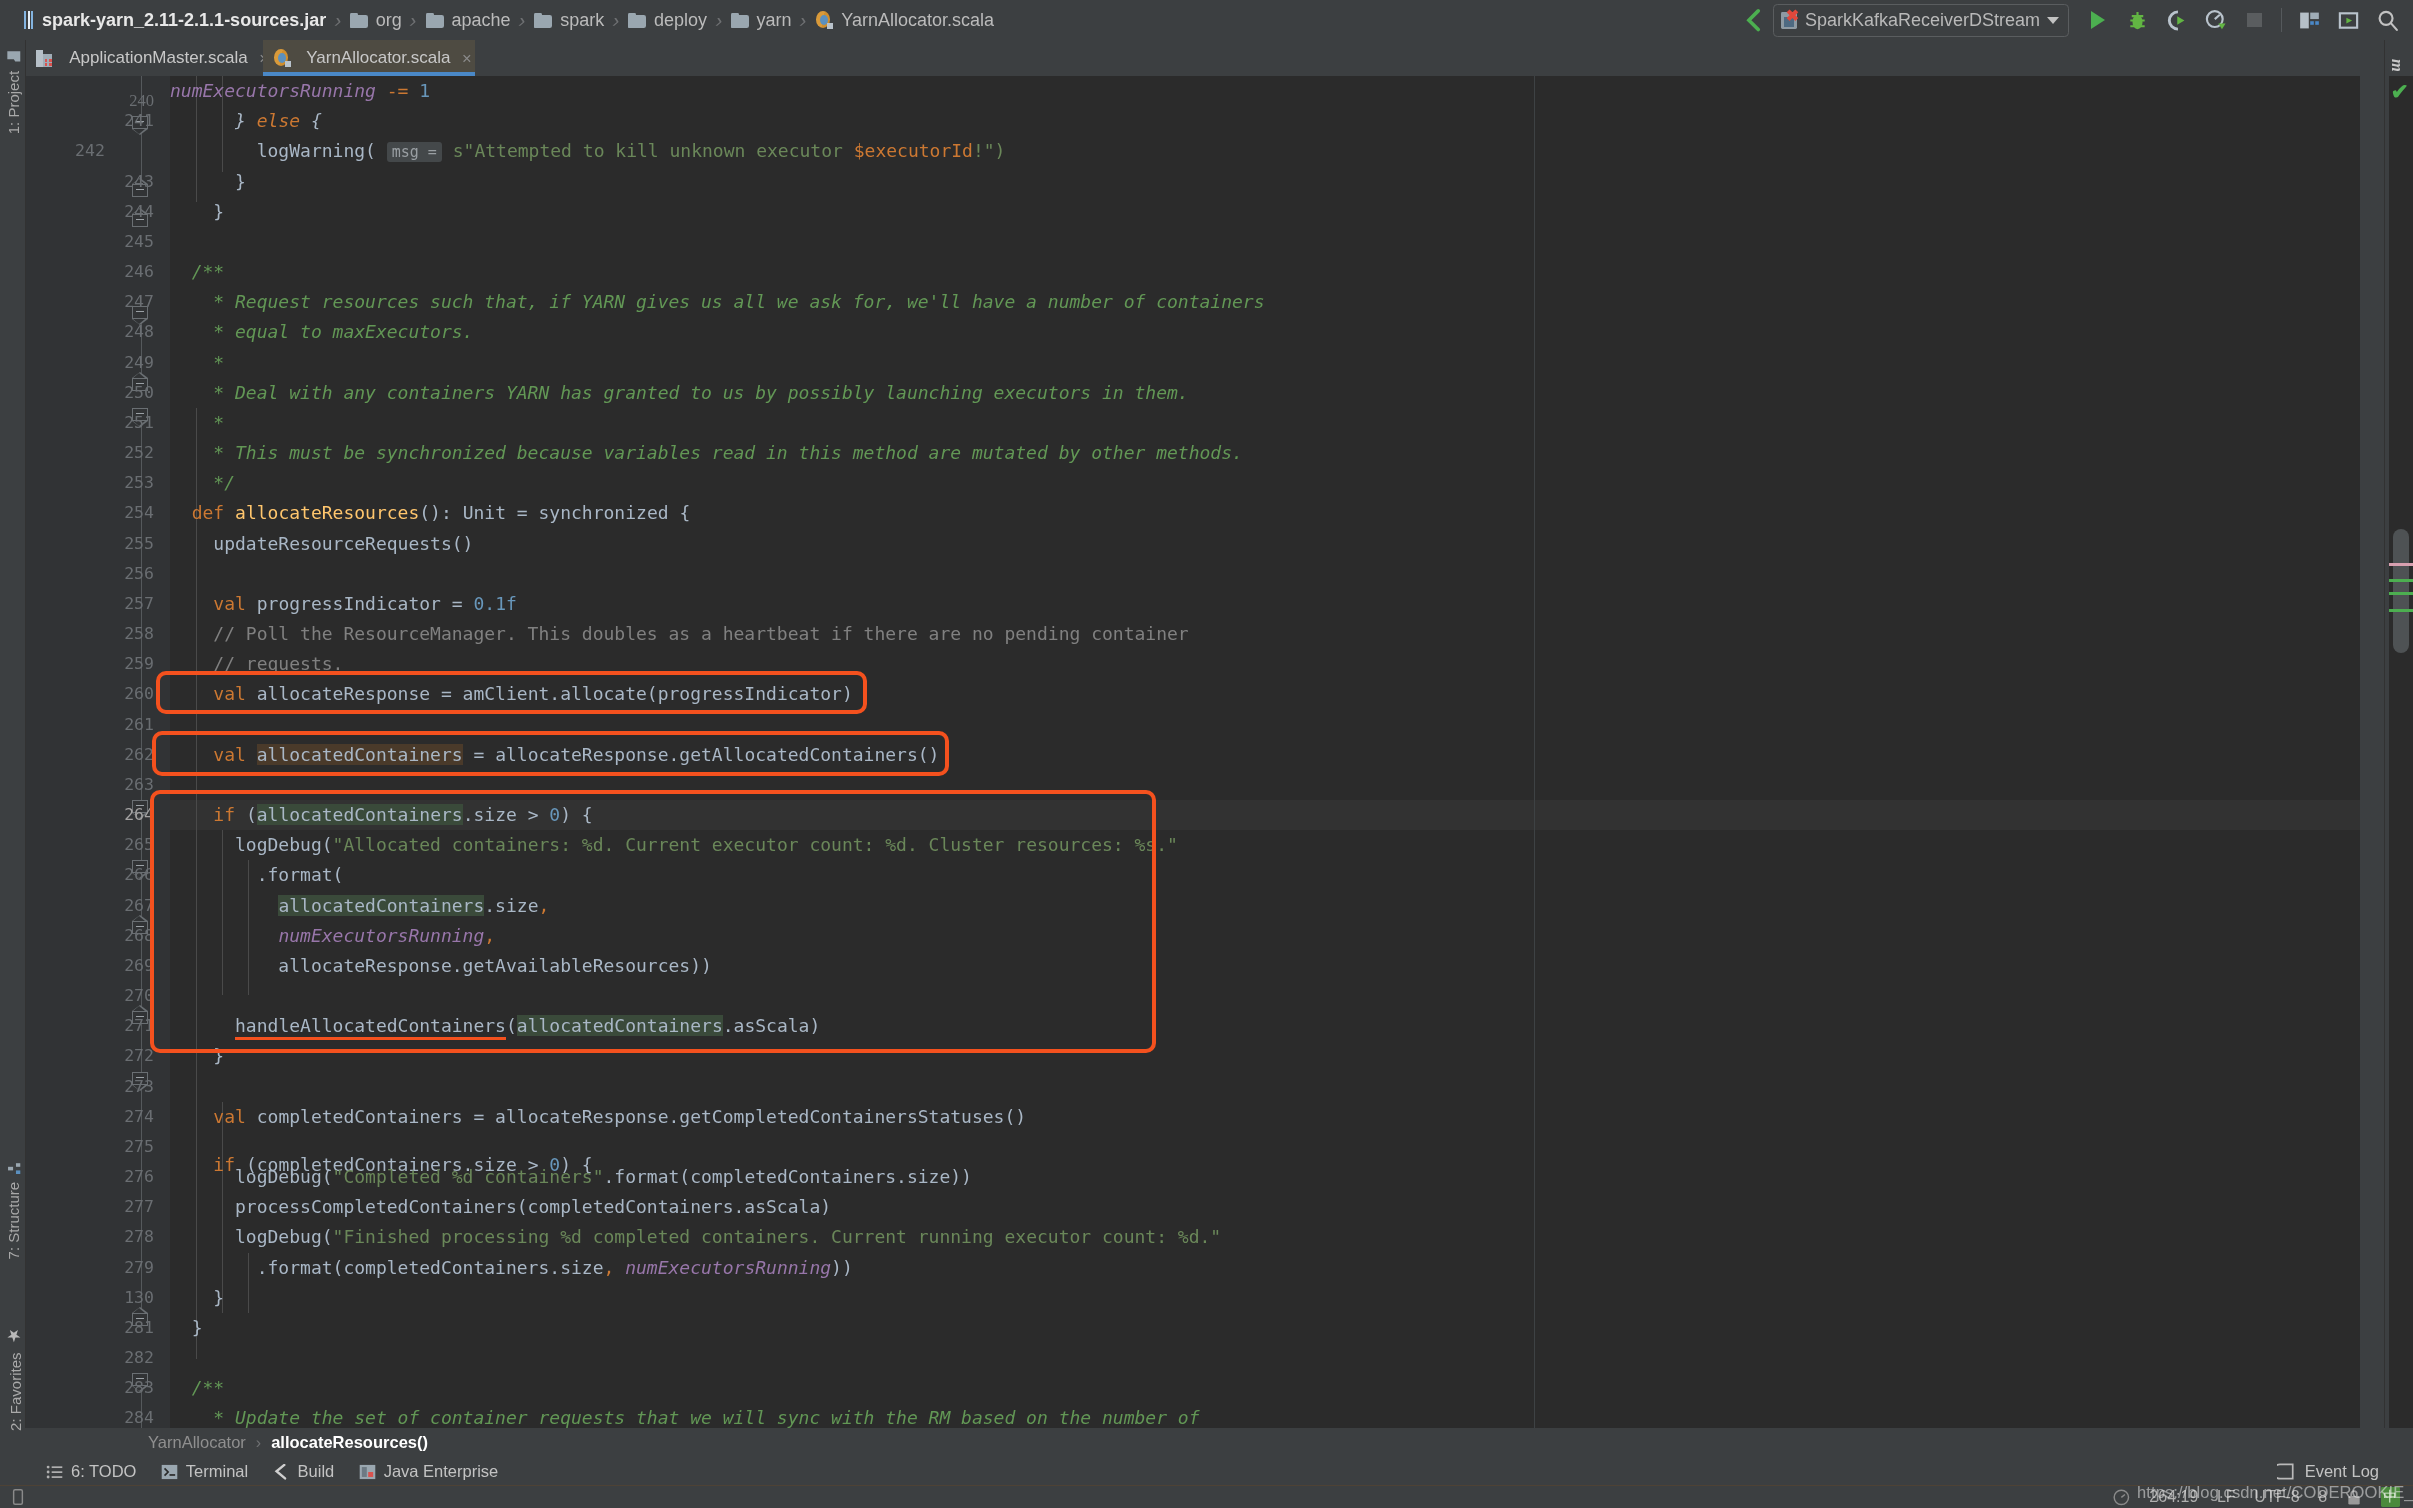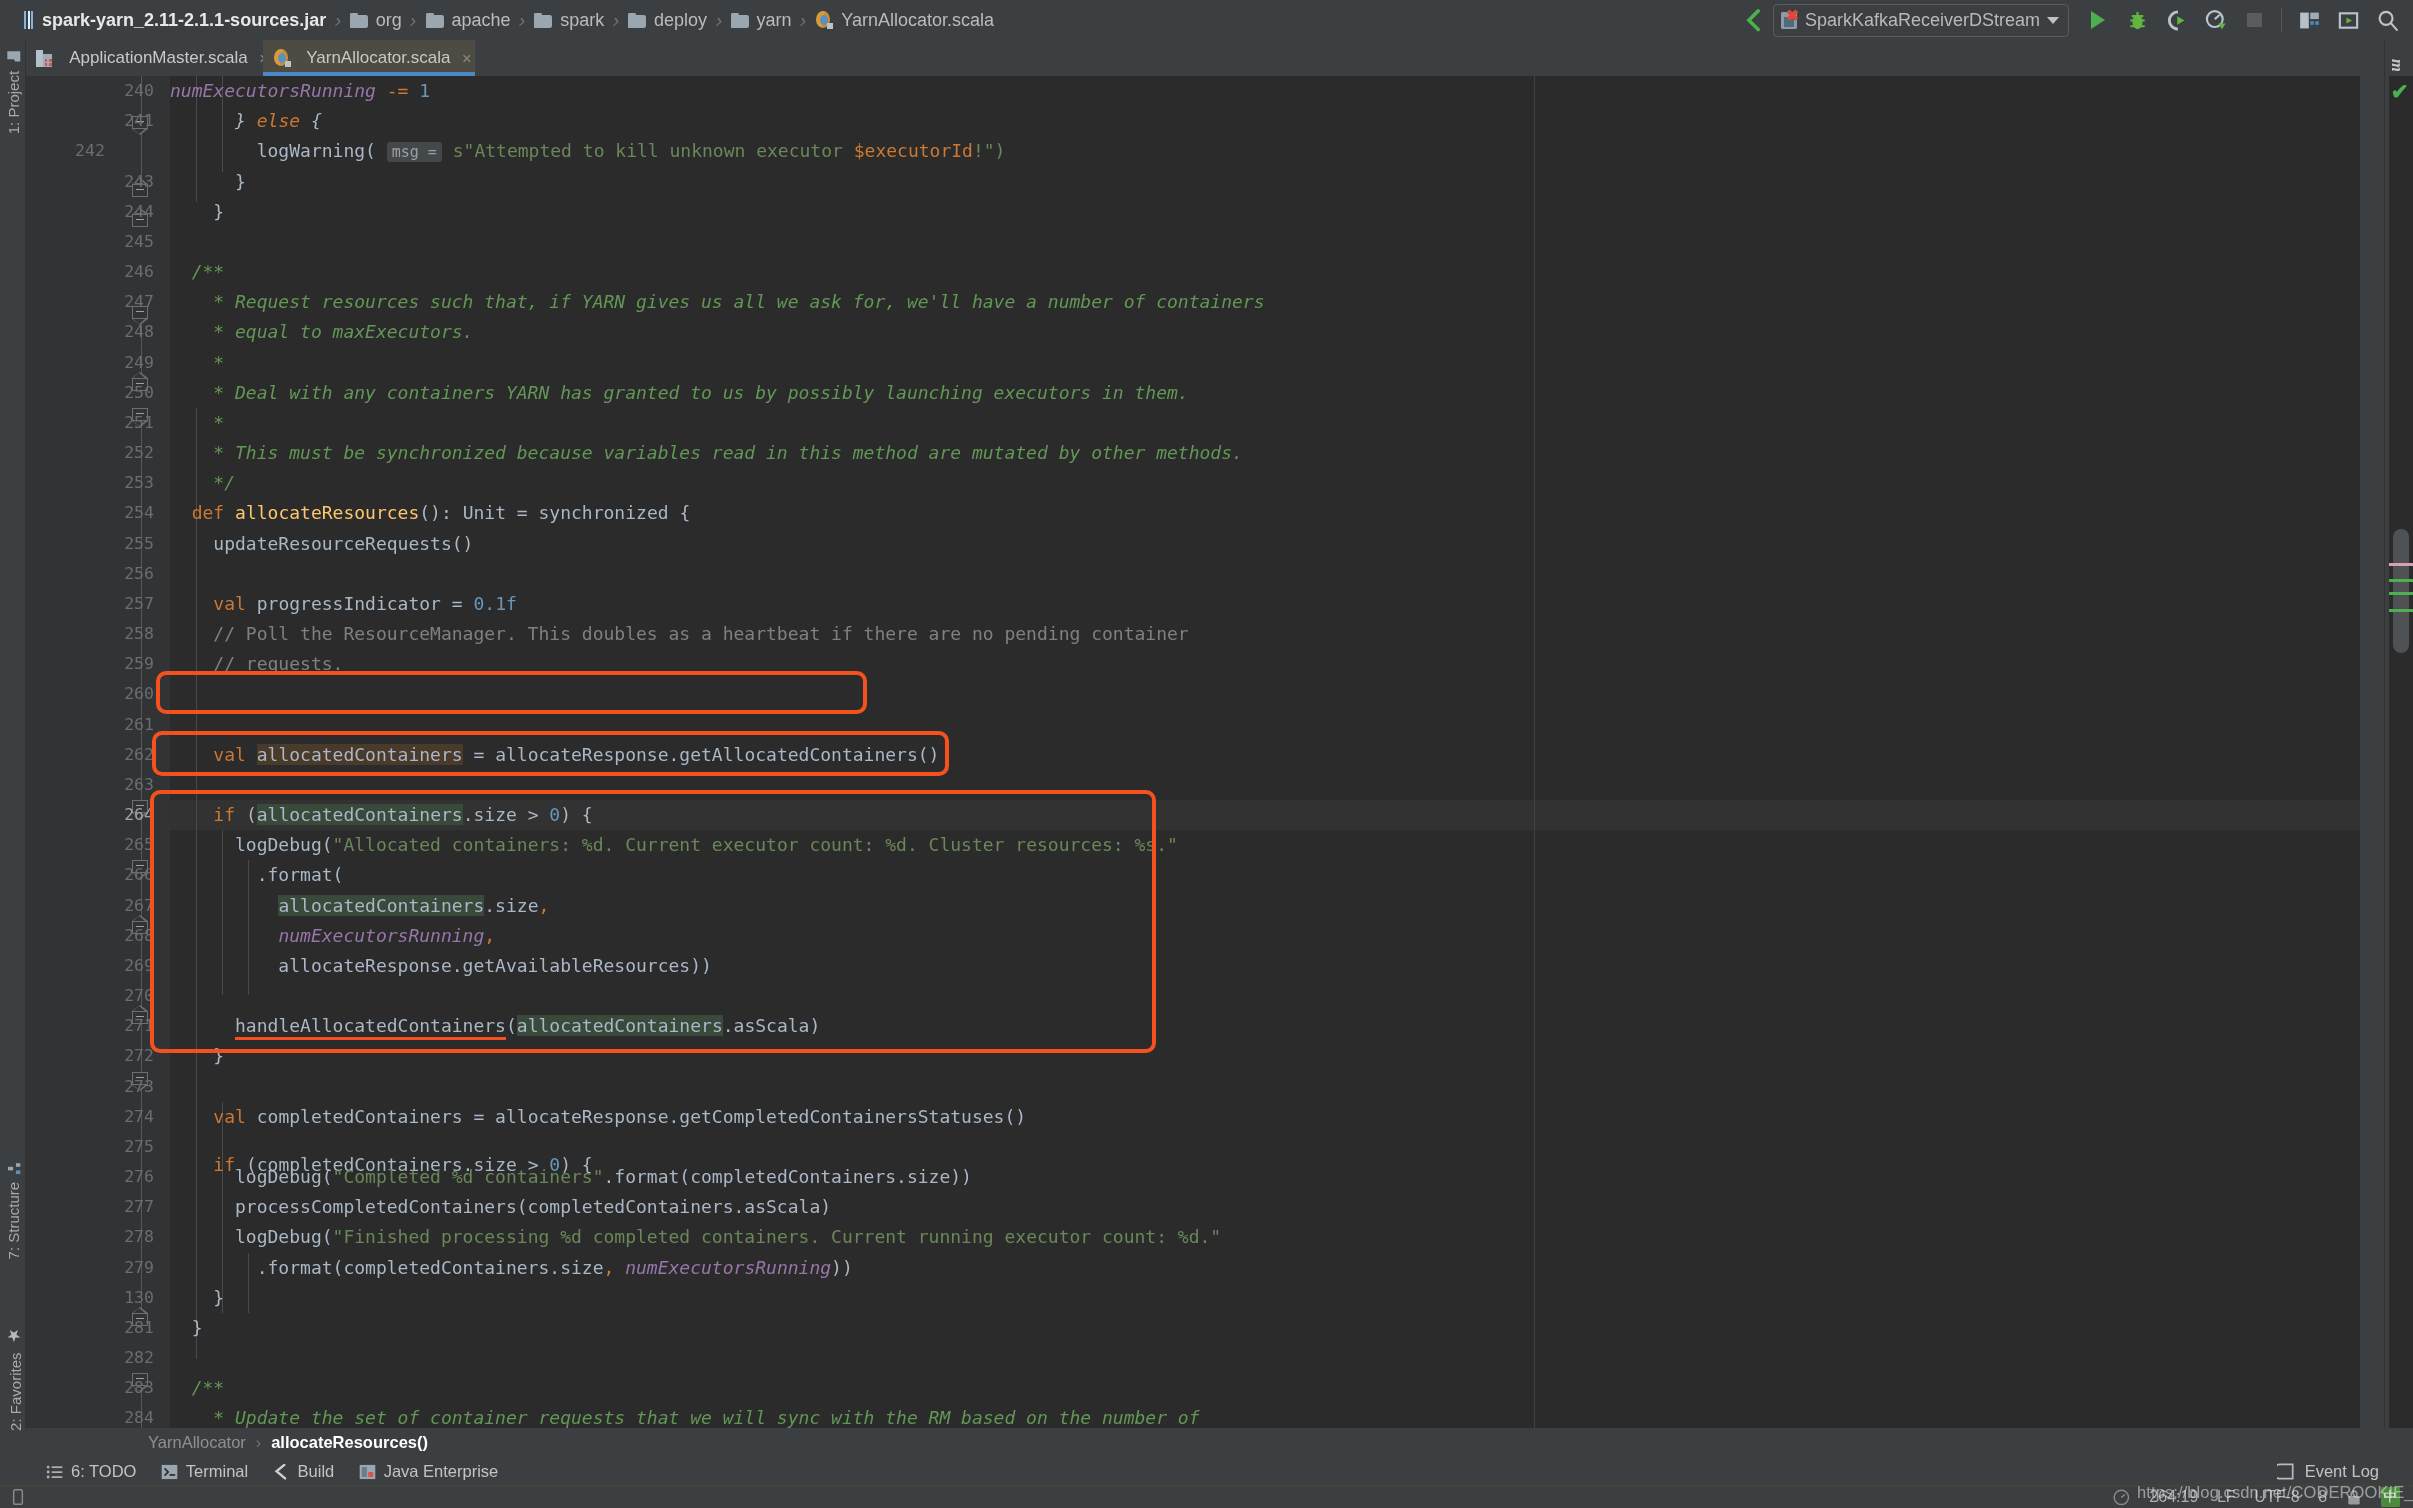--- a/index.html
+++ b/index.html
@@ -463,21 +463,21 @@
         <div class="tip"></div>
         <div class="tipi"></div>
       </div>
     <div class="fold" style="left:106px;top:1297px;">
         <div class="shape"></div>
         <div class="minus"></div>
         <div class="tip"></div>
         <div class="tipi"></div>
       </div>
 
-    <div class="ln" style="top:0px;">240</div>
+    <div class="ln" style="top:10px;font-family:Liberation Serif, serif;">240</div>
     <div class="ln" style="top:30px;">241</div>
     <div class="ln" style="top:60px;text-align:center;">242</div>
     <div class="ln" style="top:91px;">243</div>
     <div class="ln" style="top:121px;">244</div>
     <div class="ln" style="top:151px;">245</div>
     <div class="ln" style="top:181px;">246</div>
     <div class="ln" style="top:211px;">247</div>
     <div class="ln" style="top:241px;">248</div>
     <div class="ln" style="top:272px;">249</div>
     <div class="ln" style="top:302px;">250</div>
@@ -539,20 +539,21 @@
       <div class="codeline" style="top:302px;"><span class="cmt">    * Deal with any containers YARN has granted to us by possibly launching executors in them.</span></div>
       <div class="codeline" style="top:332px;"><span class="cmt">    *</span></div>
       <div class="codeline" style="top:362px;"><span class="cmt">    * This must be synchronized because variables read in this method are mutated by other methods.</span></div>
       <div class="codeline" style="top:392px;"><span class="cmt">    */</span></div>
       <div class="codeline" style="top:422px;">  <span class="kw">def</span> <span class="def">allocateResources</span>(): <span class="typ">Unit</span> = synchronized {</div>
       <div class="codeline" style="top:453px;">    updateResourceRequests()</div>
       <div class="codeline" style="top:483px;"></div>
       <div class="codeline" style="top:513px;">    <span class="kw">val</span> progressIndicator = <span class="num">0.1f</span></div>
       <div class="codeline" style="top:543px;"><span class="cmt2">    // Poll the ResourceManager. This doubles as a heartbeat if there are no pending container</span></div>
       <div class="codeline" style="top:573px;"><span class="cmt2">    // requests.</span></div>
+      <div class="codeline" style="top:603px;">    <span class="kw">val</span> allocateResponse = amClient.allocate(progressIndicator)</div>
       <div class="codeline" style="top:634px;"></div>
       <div class="codeline" style="top:664px;">    <span class="kw">val</span> <span class="hl2">allocatedContainers</span> = allocateResponse.getAllocatedContainers()</div>
       <div class="codeline" style="top:694px;"></div>
       <div class="codeline" style="top:724px;">    <span class="kw">if</span> (<span class="hl">allocatedContainers</span>.size &gt; <span class="num">0</span>) {</div>
       <div class="codeline" style="top:754px;">      logDebug(<span class="str">"Allocated containers: %d. Current executor count: %d. Cluster resources: %s."</span></div>
       <div class="codeline" style="top:784px;">        .format(</div>
       <div class="codeline" style="top:815px;">          <span class="hl">allocatedContainers</span>.size<span class="kw">,</span></div>
       <div class="codeline" style="top:845px;">          <span class="fld">numExecutorsRunning</span><span class="kw">,</span></div>
       <div class="codeline" style="top:875px;">          allocateResponse.getAvailableResources))</div>
       <div class="codeline" style="top:905px;"></div>

